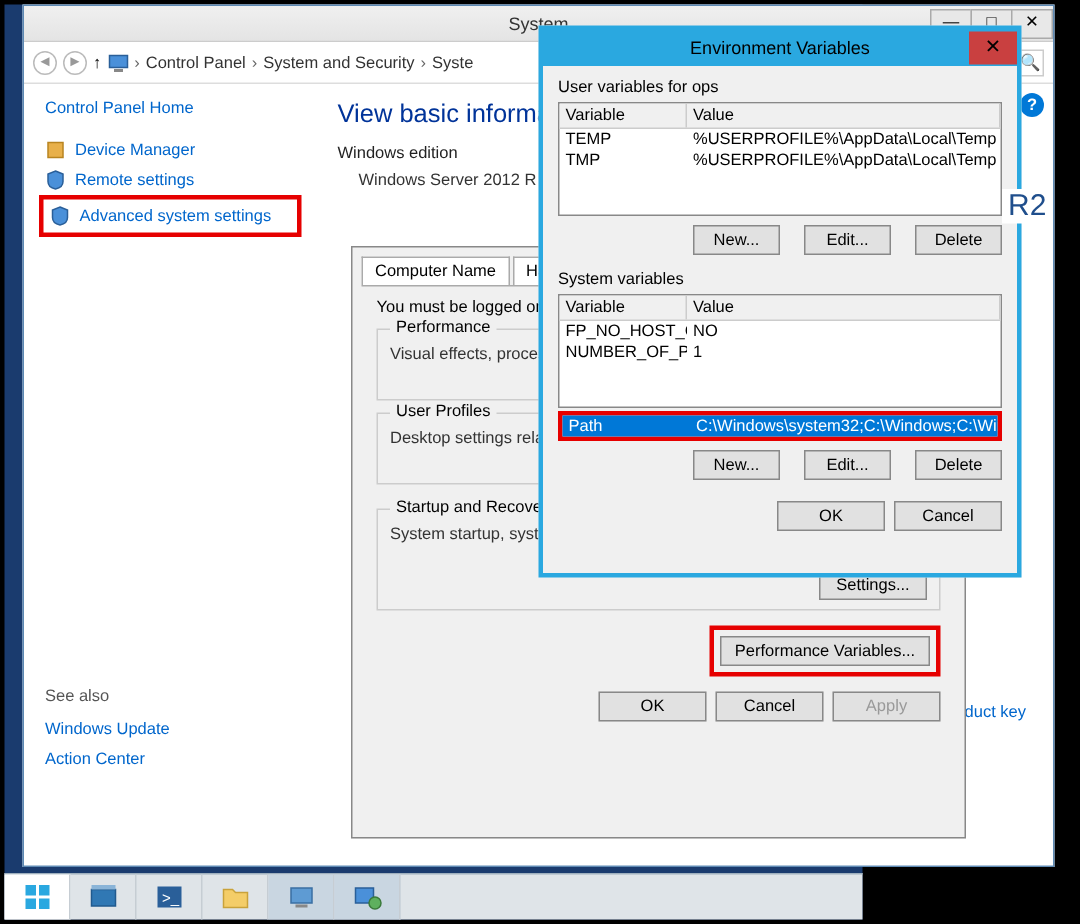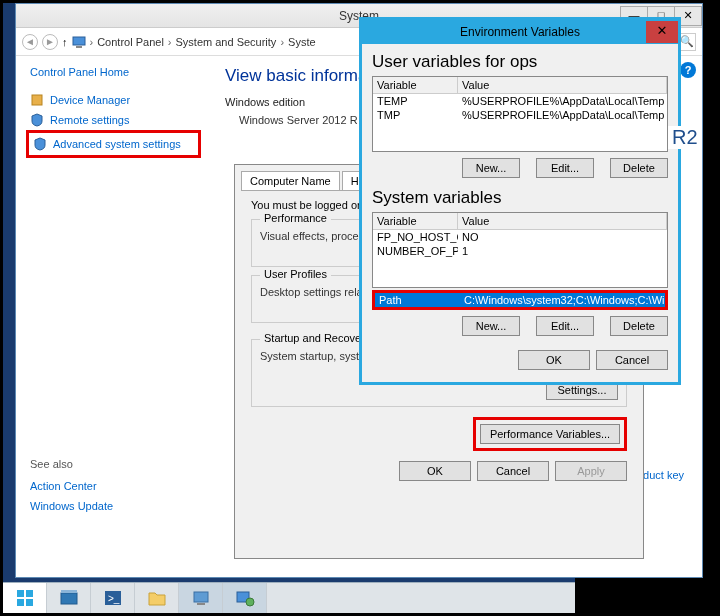--- a/index.html
+++ b/index.html
@@ -37,21 +37,21 @@
 .group-label { position: absolute; top: -8px; left: 8px; background: #f0f0f0; padding: 0 4px; font-size: 11px; }
 .group-desc { color: #333; margin: 4px 0 8px 0; min-height: 22px; }
 .btn { min-width: 72px; padding: 3px 8px; background: #e1e1e1; border: 1px solid #888; font-size: 11px; cursor: pointer; }
 .btn-row { display: flex; justify-content: flex-end; gap: 6px; }
 .envvar-btn-wrap { display: flex; justify-content: flex-end; margin: 10px 0; border: 3px solid #e60000; padding: 4px; width: fit-content; margin-left: auto; }
 .env-dlg { position: absolute; left: 356px; top: 14px; width: 322px; height: 368px; background: #f0f0f0; border: 3px solid #2aa8e0; font-size: 11px; }
 .env-title { height: 24px; background: #2aa8e0; display: flex; align-items: center; position: relative; }
 .env-title-text { position: absolute; left: 50%; transform: translateX(-50%); color: #000; font-size: 12px; }
 .env-close { width: 32px; height: 22px; background: #c94040; color: #000; font-size: 13px; text-align: center; line-height: 20px; margin-left: auto; cursor: pointer; }
 .env-body { padding: 8px 10px; }
-.env-sect-label { font-size: 17px; margin-bottom: 4px; }
+.env-sect-label { font-size: 11px; margin-bottom: 4px; }
 .list-box { border: 1px solid #888; background: #fff; height: 76px; overflow-y: auto; font-size: 11px; }
 .list-hdr { display: flex; background: #f0f0f0; border-bottom: 1px solid #ccc; }
 .list-hdr > div { padding: 2px 4px; border-right: 1px solid #ccc; font-size: 11px; }
 .col-var { width: 85px; }
 .col-val { flex: 1; }
 .list-row { display: flex; }
 .list-row > div { padding: 1px 4px; font-size: 11px; white-space: nowrap; overflow: hidden; }
 .list-row.sel { background: #0078d7; color: #fff; }
 .sys-hl { border: 3px solid #e60000; margin: 2px 0; }
 .env-btn-row { display: flex; justify-content: flex-end; gap: 16px; margin-top: 6px; }
@@ -117,22 +117,22 @@
         <div class="side-link hl">
           <span class="icon-sq">
               <svg width="14" height="14">
                 <path d="M7 1 L12 3 L12 8 Q12 12 7 13 Q2 12 2 8 L2 3 Z" fill="#4a90d9" stroke="#2a5f99"></path>
               </svg>
             </span>
           <span>Advanced system settings</span>
         </div>
         <div class="seealso">
           <div class="seealso-hdr">See also</div>
+          <div class="side-link" style="padding:4px 0">Windows Update</div>
           <div class="side-link" style="padding:4px 0">Action Center</div>
-          <div class="side-link" style="padding:4px 0">Windows Update</div>
         </div>
       </div>
       <div class="mainpane">
         <div class="help-icon">?</div>
         <div class="main-title">View basic informati</div>
         <div class="section-hdr">Windows edition</div>
         <div class="os-line">Windows Server 2012 R</div>
       </div>
     </div>
     <div class="r2badge">R2</div>

